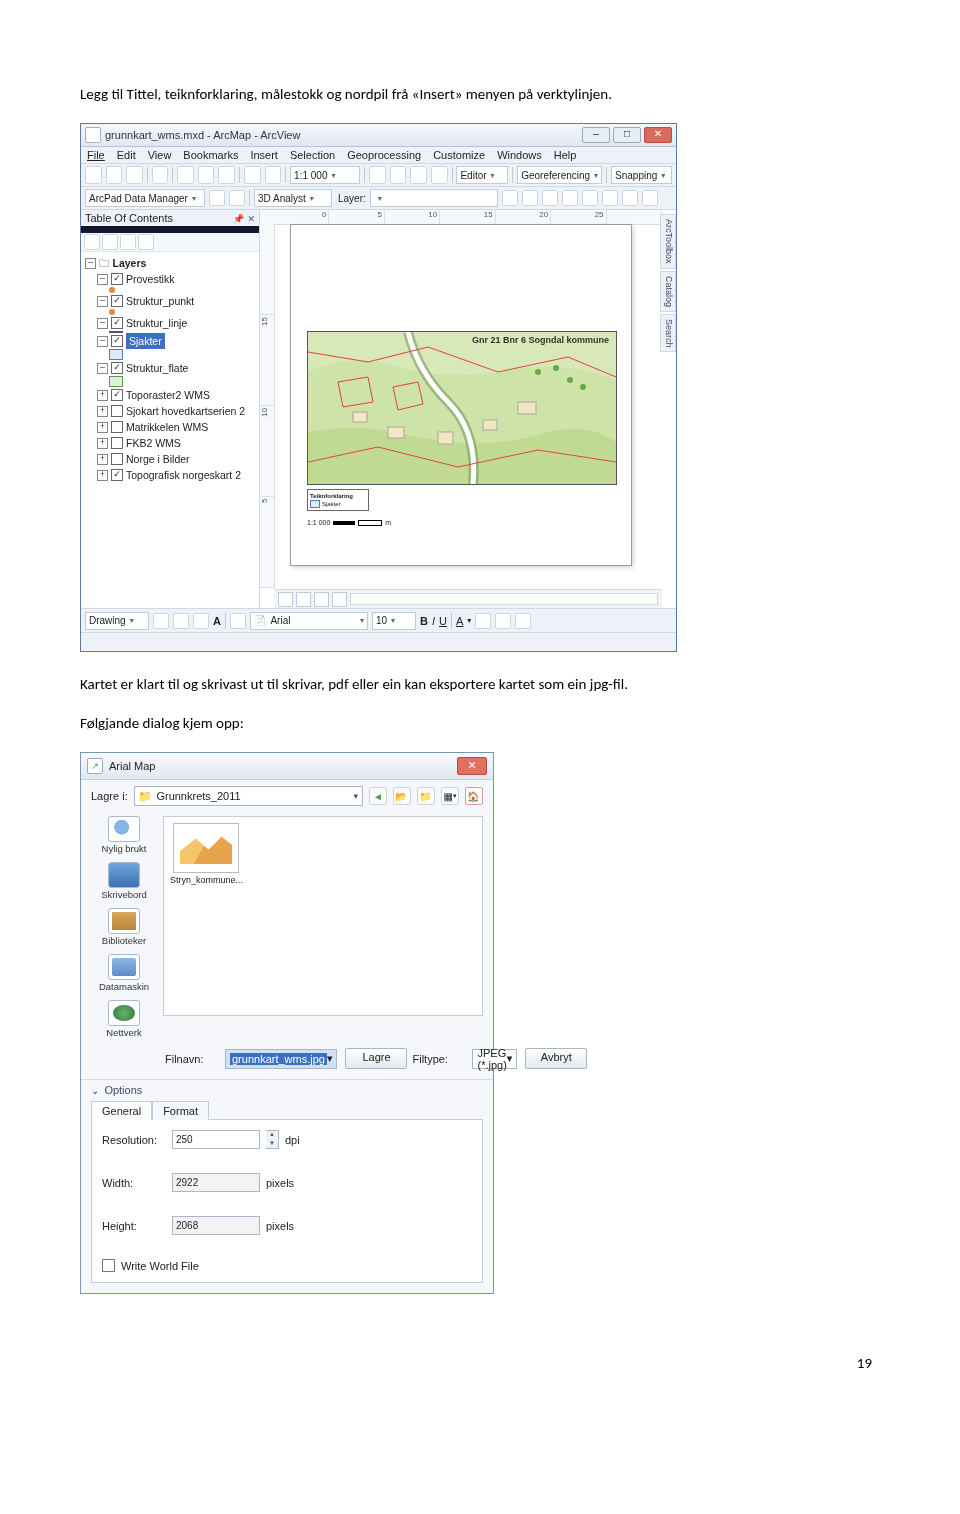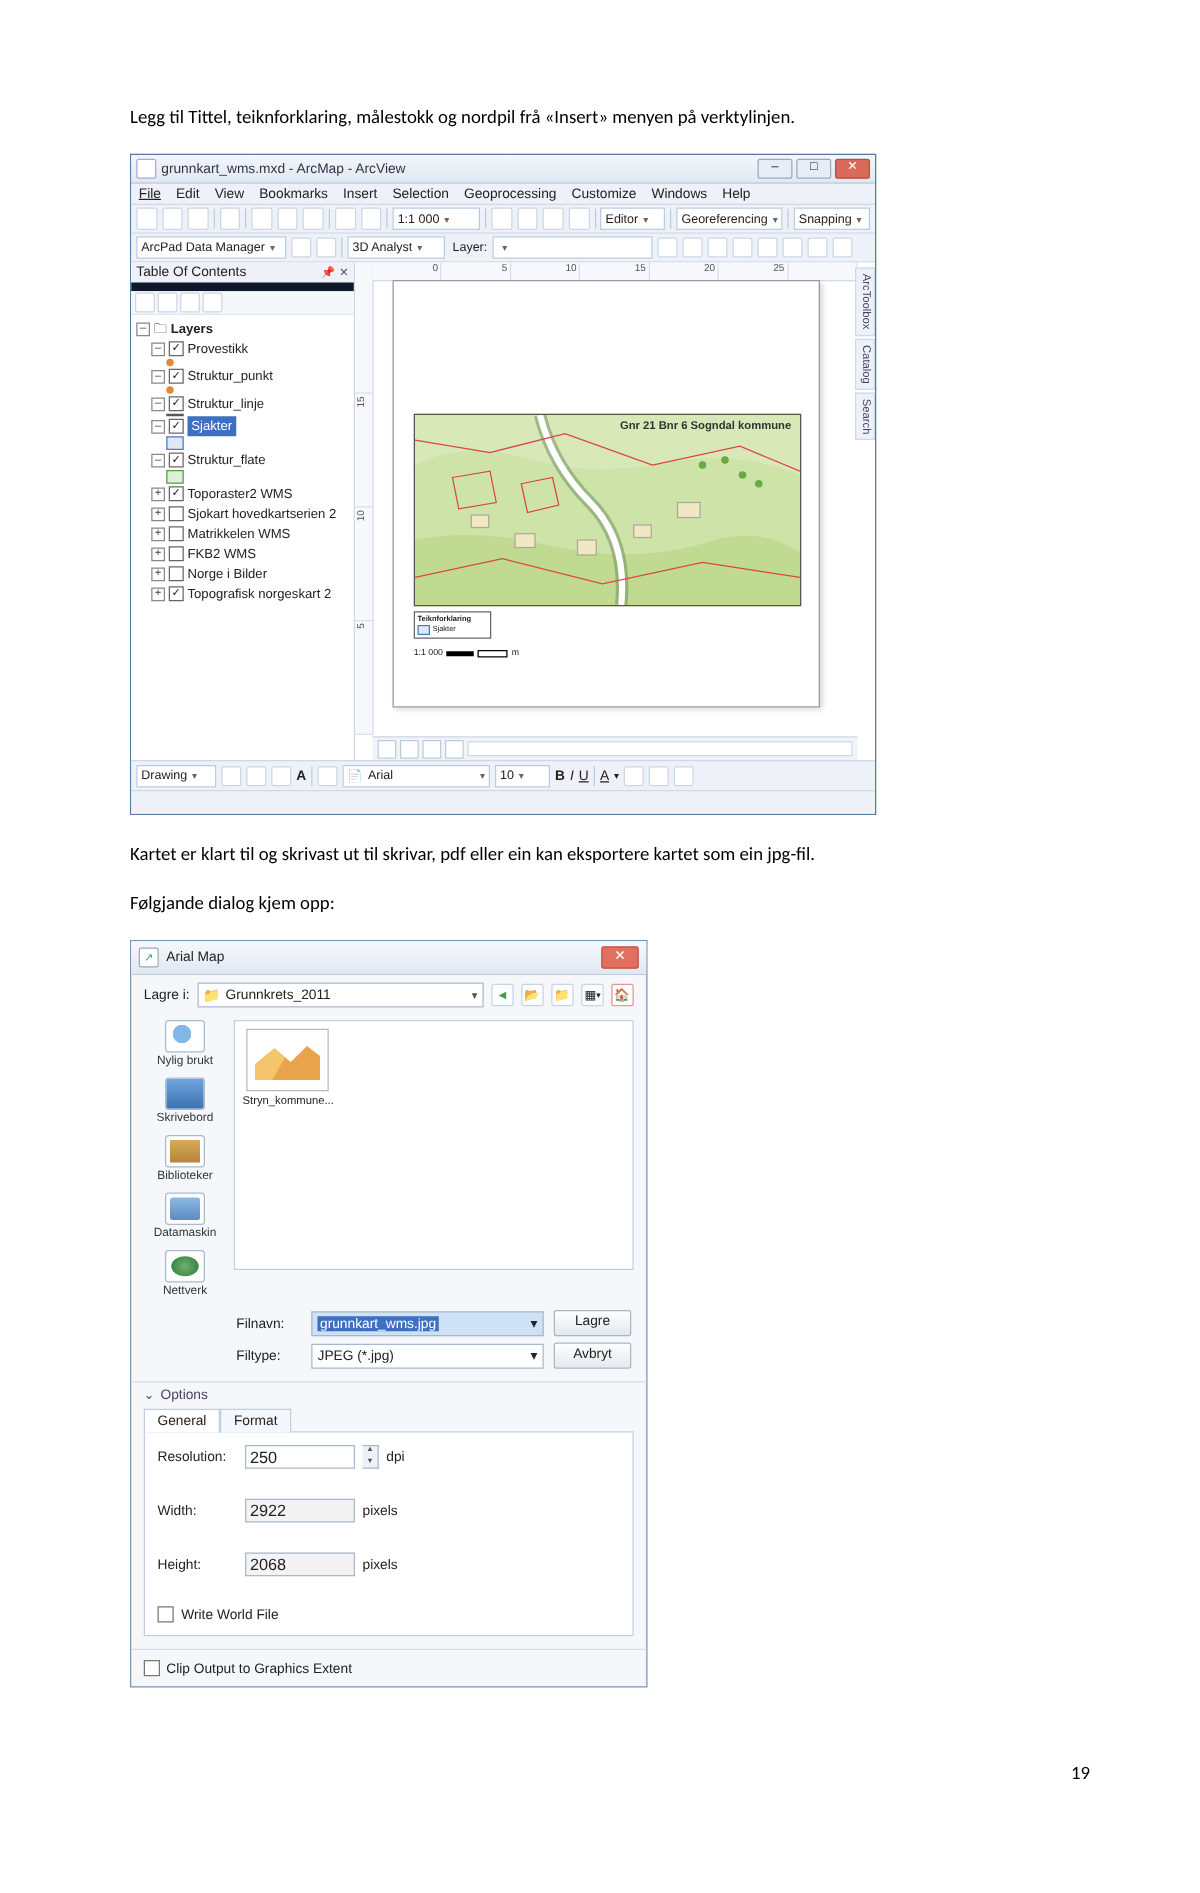--- a/index.html
+++ b/index.html
@@ -1,16 +1,16 @@
 <!DOCTYPE html>
 <html><head>
 <meta charset="utf-8">
 <style>
   body{margin:0;background:#fff;font-family:Calibri,Arial,sans-serif;font-size:15px;color:#000;width:960px}
-  .page{padding:84px 88px 40px 104px}
+  .page{padding:84px 88px 40px 80px}
   .para{margin:0 0 18px 0;line-height:1.4}
   .page-num{text-align:right;font-size:15px;margin-top:60px}
   
   .arcmap-shot{border:1px solid #5a7aa0;width:595px;background:#dfe8f2;font-family:Liberation Sans, sans-serif;font-size:11px;color:#222;position:relative;margin-bottom:22px}
   .am-titlebar{height:22px;background:linear-gradient(#f4f7fb,#dfe8f2);border-bottom:1px solid #b3c4d8;display:flex;align-items:center;padding:0 4px;gap:4px}
   .am-titlebar .qm{width:14px;height:14px;background:#fff;border:1px solid #aac;border-radius:2px}
   .am-titlebar .title{flex:1;font-size:11px;color:#334}
   .am-winbtns{display:flex;gap:3px}
   .am-winbtn{width:26px;height:14px;border:1px solid #9ab;background:#e6edf5;border-radius:2px;font-size:10px;text-align:center;line-height:12px}
   .am-winbtn.close{background:#d96a5c;color:#fff;border-color:#c04a3c}
@@ -74,36 +74,36 @@
   .place .pic{width:30px;height:24px;border:1px solid #a9bacd;background:#fff;border-radius:3px;position:relative;overflow:hidden}
   .pic.recent::after{content:"";position:absolute;inset:3px;background:radial-gradient(circle at 40% 40%,#84b6e8 40%,#fff 42%)}
   .pic.desk::after{content:"";position:absolute;inset:0;background:linear-gradient(#6fa6de,#3c72b0)}
   .pic.lib::after{content:"";position:absolute;inset:3px;background:linear-gradient(#d8aa5a,#b8843a)}
   .pic.comp::after{content:"";position:absolute;inset:3px;background:linear-gradient(#8db8e4,#5a8cc4);border-radius:2px}
   .pic.net::after{content:"";position:absolute;inset:4px;border-radius:50%;background:radial-gradient(circle,#6fb06f,#2a7a3a)}
   .files-area{flex:1;background:#fff;border:1px solid #c2cedd;height:186px;padding:6px;position:relative}
   .thumb{width:72px;text-align:center;font-size:9px}
   .thumb .img{width:64px;height:48px;border:1px solid #bbb;background:#fff;position:relative;margin:0 auto 2px}
   .thumb .img::after{content:"";position:absolute;left:6px;top:8px;right:6px;bottom:8px;background:linear-gradient(120deg,#f4c56b 45%,#e8a44c 46%);clip-path:polygon(0 60%,30% 20%,55% 55%,80% 15%,100% 40%,100% 100%,0 100%)}
-  .em-fields{padding:2px 12px 10px 84px;display:flex;flex-direction:column;gap:5px}
+  .em-fields{padding:2px 12px 10px 84px;display:flex;flex-direction:row;gap:5px}
   .fld{display:flex;align-items:center;gap:8px}
   .fld label{width:52px}
   .fld .inp{flex:1;height:18px;border:1px solid #a7b8cc;background:#fff;padding:0 4px;display:flex;align-items:center;justify-content:space-between;font-size:11px}
   .fld .inp.sel{background:#cfe1f5}
   .seltext{background:#3d6fc4;color:#fff;padding:0 2px}
   .btn{width:60px;height:19px;border:1px solid #a5b6c8;background:linear-gradient(#fefefe,#e3e9f0);font-size:11px;text-align:center;line-height:17px;border-radius:2px}
   .em-opt-hdr{padding:4px 10px;display:flex;align-items:center;gap:5px;color:#446;border-top:1px solid #d5dde8}
   .chev{font-size:10px}
   .em-tabs{display:flex;gap:0;padding:0 10px}
   .em-tab{padding:3px 10px;border:1px solid #c2cedd;background:#f4f7fb;font-size:11px;border-bottom:none;position:relative;top:1px}
   .em-tab.active{background:#fff;z-index:2}
   .em-tabbody{margin:0 10px 10px 10px;border:1px solid #c2cedd;background:#fff;padding:10px;display:flex;flex-direction:column;gap:24px}
   .row{display:flex;align-items:center;gap:6px;font-size:11px}
   .row label{width:64px}
-  .ninp{width:80px;height:17px;border:1px solid #a7b8cc;background:#fff;padding:0 3px;font-size:13px;display:flex;align-items:center}
+  .ninp{width:80px;height:17px;border:1px solid #a7b8cc;background:#fff;padding:0 3px;font-size:10px;display:flex;align-items:center}
   .spin{width:12px;height:17px;border:1px solid #a7b8cc;border-left:none;background:#eef2f8;display:flex;flex-direction:column}
   .spin div{flex:1;font-size:6px;text-align:center;line-height:7px;color:#555}
   .chk{width:11px;height:11px;border:1px solid #777;background:#fff}
   .em-bottom{padding:8px 10px;border-top:1px solid #d5dde8;display:flex;align-items:center;gap:5px}
 </style>
 </head>
 <body>
 
 <div class="page">
   <p class="para">Legg til Tittel, teiknforklaring, målestokk og nordpil frå «Insert» menyen på verktylinjen.</p>
@@ -485,20 +485,16 @@
       <div class="row">
         <label>Height:</label>
         <div class="ninp" style="background:#f3f3f3">2068</div>
         <span>pixels</span>
       </div>
       <div class="row">
         <div class="chk"></div>
         <span>Write World File</span>
       </div>
     </div>
-    <div class="em-bottom">
-      <div class="chk"></div>
-      <span>Clip Output to Graphics Extent</span>
-    </div>
   </div>
 
   <div class="page-num">19</div>
 </div>
 
 </body></html>

